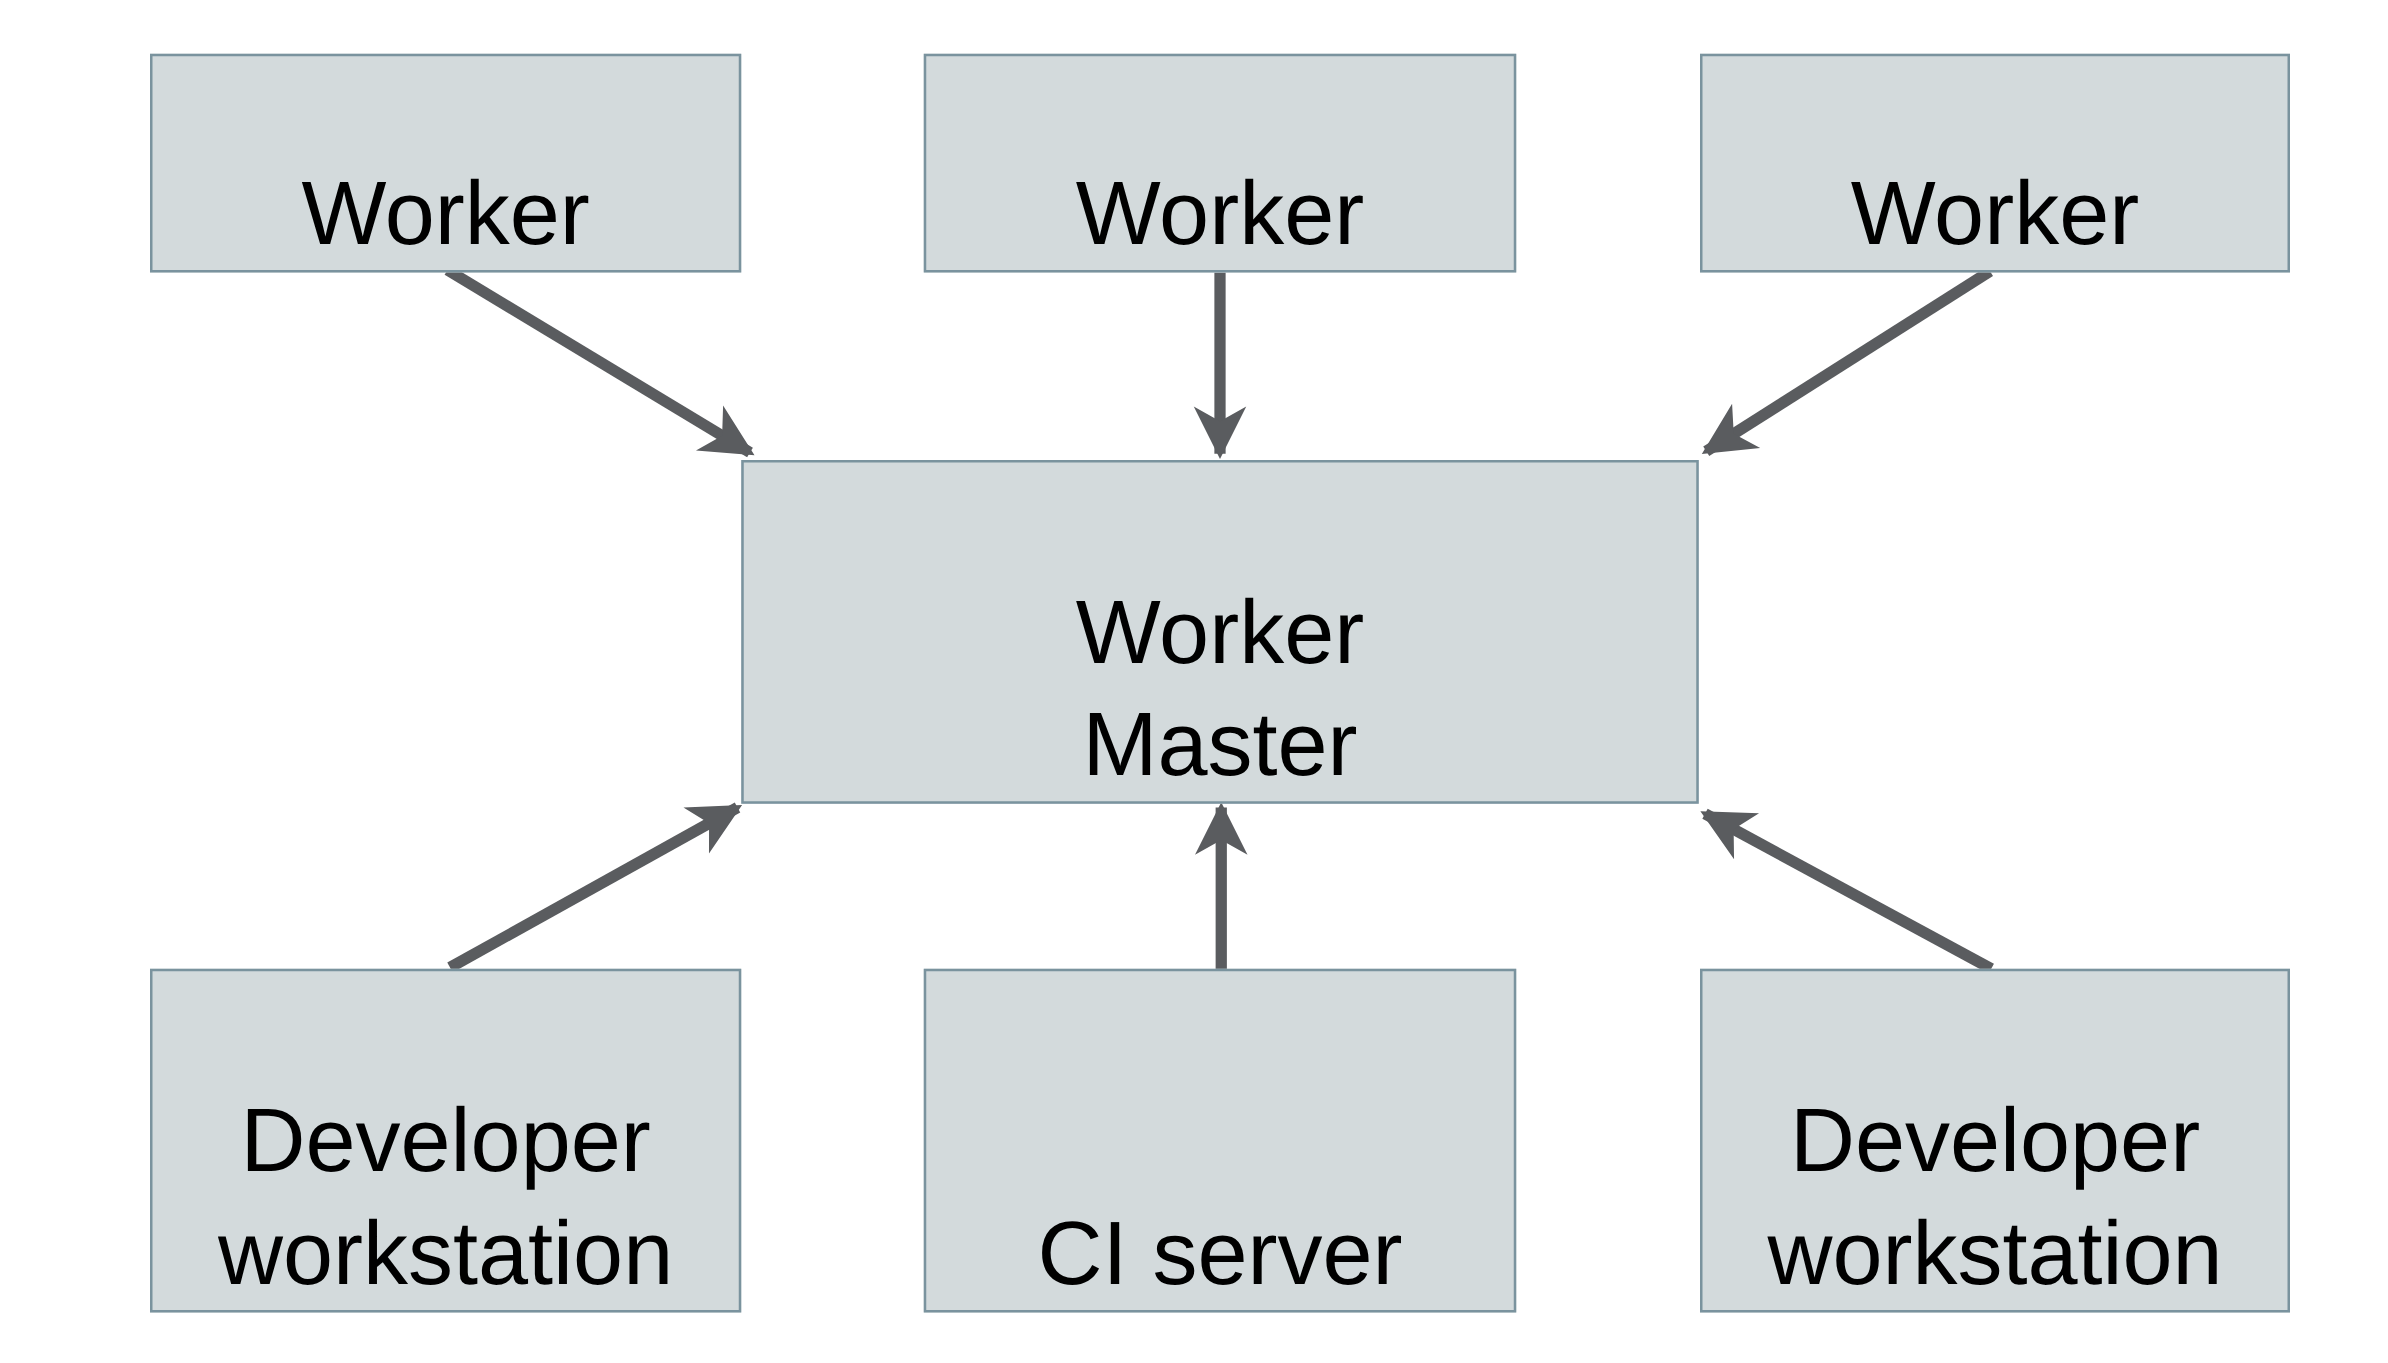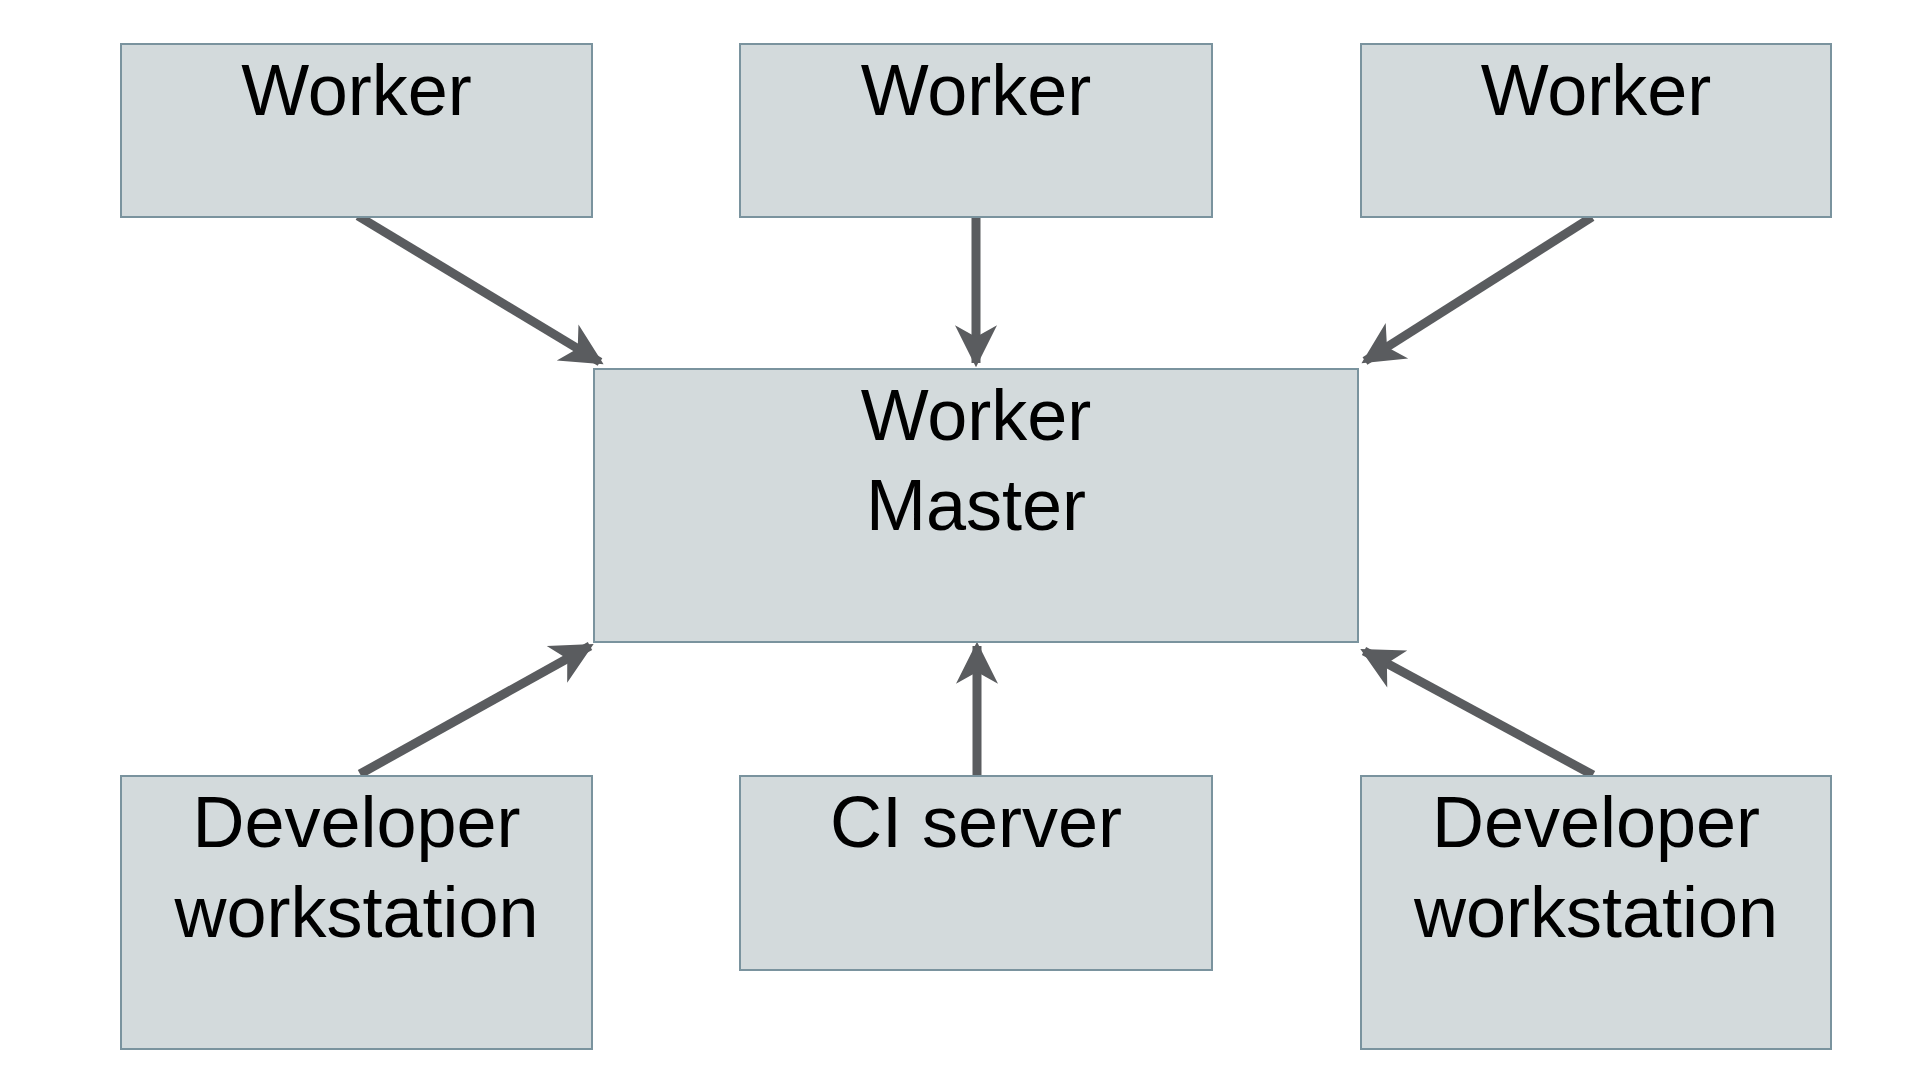--- a/index.html
+++ b/index.html
@@ -29,34 +29,34 @@
   .arrows line {
     stroke: var(--arrow-color);
     stroke-width: 9;
   }
   .arrows marker path { fill: var(--arrow-color); }
   .node {
     position: absolute;
     background: var(--node-fill);
     border: 2px solid var(--node-border);
     display: flex;
-    align-items: flex-start;
+    align-items: flex-end;
     justify-content: center;
     text-align: center;
     color: var(--text-color);
     font-size: 72px;
     line-height: 1.25;
     letter-spacing: 0px;
   }
   .node-worker-1           { left: 120px;  top: 43px;  width: 473px; height: 175px; }
   .node-worker-2           { left: 739px;  top: 43px;  width: 474px; height: 175px; }
   .node-worker-3           { left: 1360px; top: 43px;  width: 472px; height: 175px; }
   .node-build-master       { left: 593px;  top: 368px; width: 766px; height: 275px; }
   .node-dev-workstation-l  { left: 120px;  top: 775px; width: 473px; height: 275px; }
-  .node-ci-server          { left: 739px;  top: 775px; width: 474px; height: 196px; }
+  .node-ci-server          { left: 739px;  top: 775px; width: 474px; height: 275px; }
   .node-dev-workstation-r  { left: 1360px; top: 775px; width: 472px; height: 275px; }
   .node-label { display: inline-block; max-width: 460px; }
 </style>
 </head>
 <body>
 
 <div class="canvas">
 
   <svg class="arrows" viewBox="0 0 1910 1090" xmlns="http://www.w3.org/2000/svg">
     <defs>

